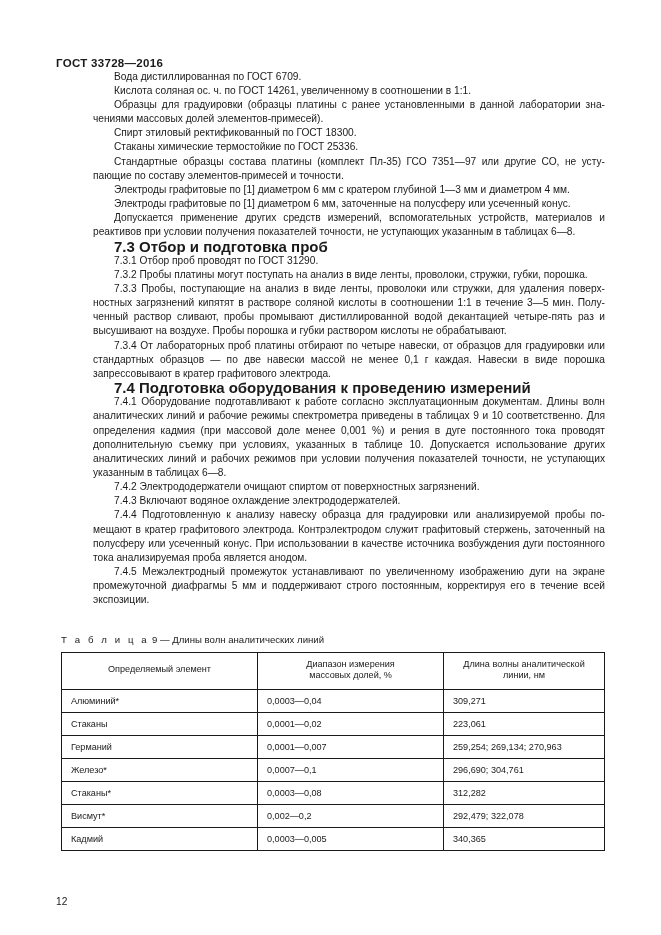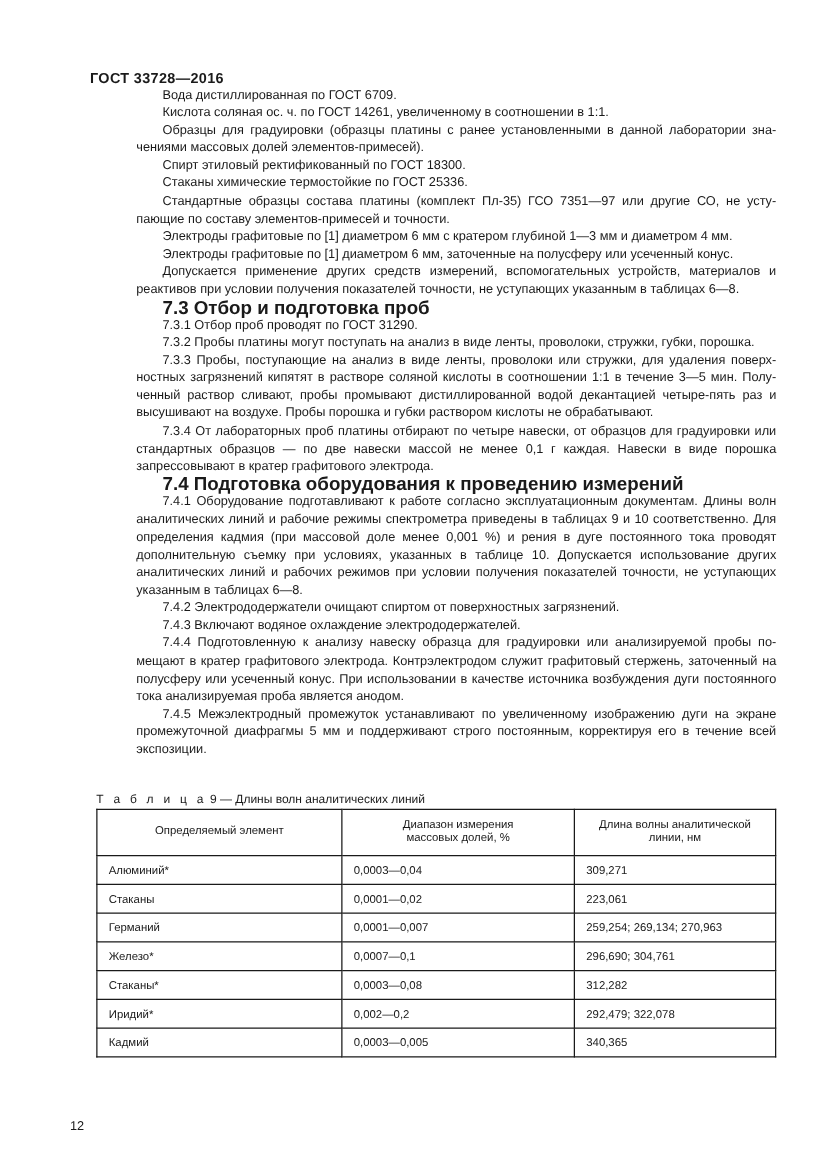--- a/index.html
+++ b/index.html
@@ -14,21 +14,21 @@
   .page {
     position: relative;
     width: 661px;
     height: 935px;
     background: #ffffff;
     overflow: hidden;
     box-sizing: border-box;
   }
   .content {
     position: absolute;
-    left: 72px;
+    left: 56px;
     top: 0;
     width: 549px;
   }
 
   
   .running-header {
     font-size: 11.5px;
     font-weight: bold;
     letter-spacing: 0.3px;
     padding-top: 57px;
@@ -66,21 +66,21 @@
   }
 
   
   .table-wrap {
     margin-top: 25px;
     padding-left: 5px;
   }
   .table-caption {
     font-size: 9.6px;
     line-height: 13px;
-    margin-bottom: 1px;
+    margin-bottom: 6px;
     white-space: nowrap;
   }
   .table-caption .cap-word {
     letter-spacing: 2.6px;
   }
   table.data-table {
     border-collapse: collapse;
     width: 543px;
     table-layout: fixed;
   }
@@ -200,21 +200,21 @@
             <td>Железо*</td>
             <td>0,0007—0,1</td>
             <td>296,690; 304,761</td>
           </tr>
           <tr>
             <td>Стаканы*</td>
             <td>0,0003—0,08</td>
             <td>312,282</td>
           </tr>
           <tr>
-            <td>Иридий*</td>
+            <td>Висмут*</td>
             <td>0,002—0,2</td>
             <td>292,479; 322,078</td>
           </tr>
           <tr>
             <td>Кадмий</td>
             <td>0,0003—0,005</td>
             <td>340,365</td>
           </tr>
         </tbody>
       </table>

